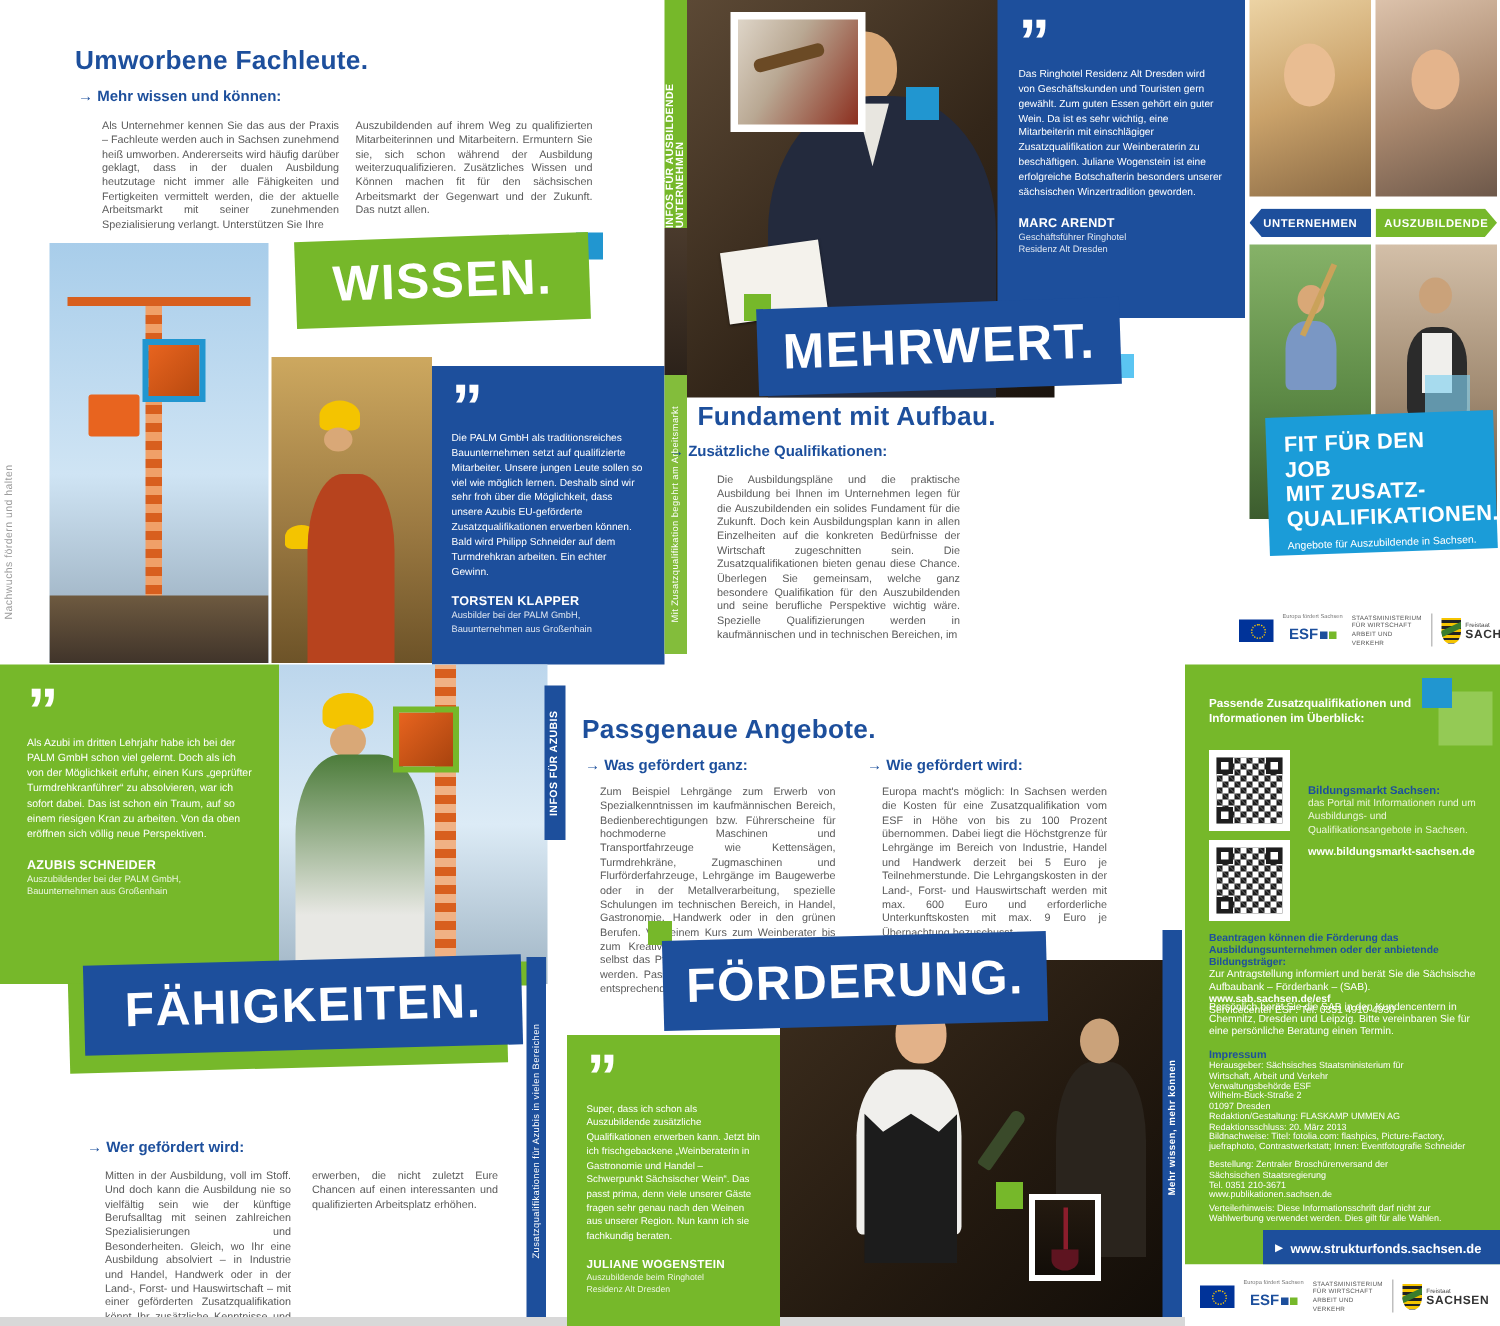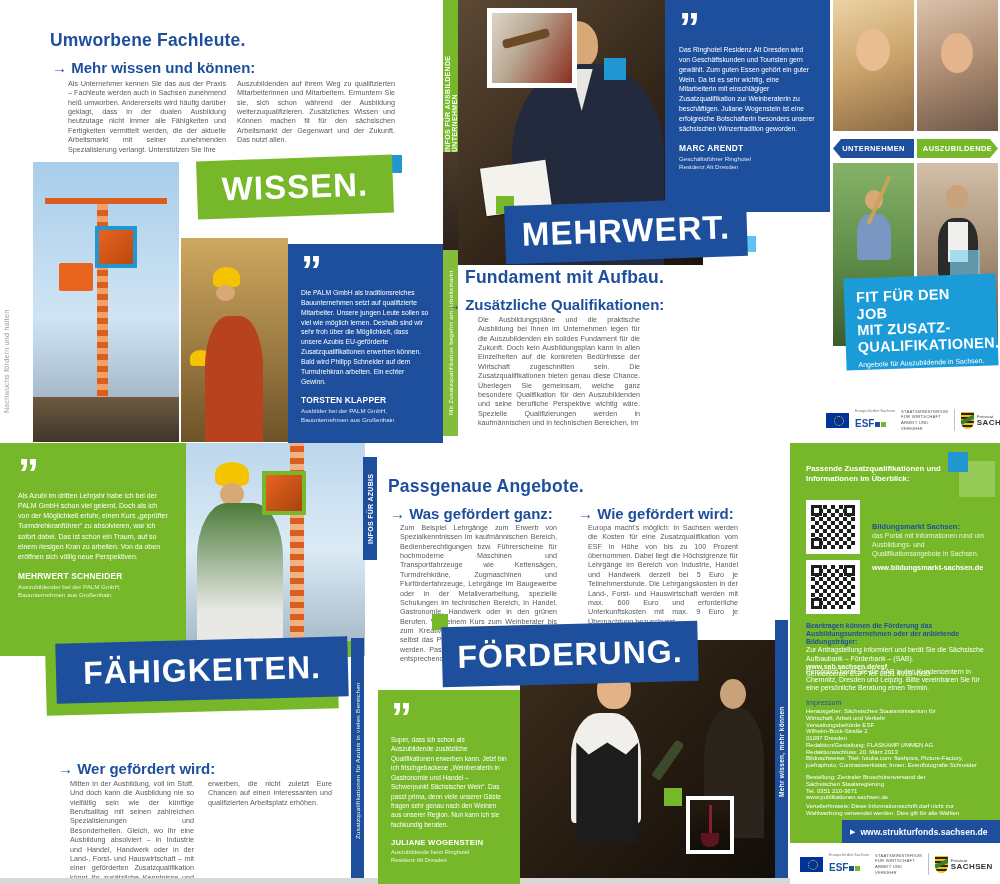--- a/index.html
+++ b/index.html
@@ -4,21 +4,21 @@
 <style>
   html,body{margin:0;padding:0;background:#fff;}
   #page{position:relative;width:1000px;height:884px;background:#fff;overflow:hidden;
         font-family:"Liberation Sans","DejaVu Sans",sans-serif;}
   .abs{position:absolute;}
   .pre{white-space:pre-line;}
   .jus{text-align:justify;}
   h1,h2,p{margin:0;padding:0;}
 
   .panel-title{font-size:17.5px;font-weight:bold;color:#1d4f9c;letter-spacing:.2px;}
-  .panel-sub{font-size:15px;font-weight:bold;color:#1d4f9c;}
+  .panel-sub{font-size:10px;font-weight:bold;color:#1d4f9c;}
   .bodycol{font-size:7.2px;line-height:1.3;color:#5a5a5a;}
 
   .banner{display:flex;align-items:center;justify-content:center;color:#fff;
           font-weight:bold;letter-spacing:1px;}
   .banner.blue{background:#1d4f9c;}
   .banner.green{background:#76b82a;}
 
   .quote-panel{color:#fff;overflow:hidden;box-sizing:border-box;}
   .quote-panel.blue{background:#1d4f9c;}
   .quote-panel.green{background:#76b82a;}
@@ -38,21 +38,21 @@
   .qrgrid{position:relative;width:100%;height:100%;
     background-image:linear-gradient(45deg,#1e1e1e 25%,transparent 25%,transparent 75%,#1e1e1e 75%),
                      linear-gradient(45deg,#1e1e1e 25%,transparent 25%,transparent 75%,#1e1e1e 75%);
     background-size:8px 8px;background-position:0 0,4px 4px;}
   .qf{position:absolute;width:11px;height:11px;border:3px solid #1e1e1e;background:#fff;box-sizing:border-box;}
 
   .logo-row{display:flex;align-items:center;gap:6px;}
   .euflag{width:23px;height:15px;background:#003399;position:relative;flex:none;}
   .euflag::after{content:"";position:absolute;left:50%;top:50%;width:8px;height:8px;margin:-4px 0 0 -4px;
                  border:1px dotted #ffcc00;border-radius:50%;}
-  .esfbox{flex:none;}
+  .esfbox{flex:none;text-align:center;}
   .esfcap{font-size:3.8px;color:#777;}
   .esftxt{font-size:10px;font-weight:bold;color:#1d4f9c;line-height:1;}
   .esfsq{display:inline-block;width:5px;height:5px;background:#76b82a;margin-left:1px;}
   .esfsq.b{background:#1d4f9c;}
   .ministry{font-size:4.2px;color:#555;line-height:1.35;letter-spacing:.2px;}
   .vdiv{width:1px;height:22px;background:#bfbfbf;flex:none;}
   .crest{width:13px;height:17px;flex:none;border-radius:0 0 45% 45%;
          background:repeating-linear-gradient(0deg,#f5c400 0 2px,#222 2px 4px);position:relative;overflow:hidden;}
   .crest::after{content:"";position:absolute;left:-3px;top:5px;width:22px;height:4px;background:#3a7d2c;transform:rotate(-25deg);}
   .sx-small{font-size:4.2px;color:#444;}
@@ -186,21 +186,21 @@
       <div>
         <div class="sx-small">Freistaat</div>
         <div class="sx-big">SACHSEN</div>
       </div>
     </div>
   </div>
 
   <div class="abs quote-panel green" style="left:0;top:443px;width:186px;height:213px;padding:16px 18px;">
     <div class="qmark">”</div>
     <p class="qtext" style="font-size:7px;">Als Azubi im dritten Lehrjahr habe ich bei der PALM GmbH schon viel gelernt. Doch als ich von der Möglichkeit erfuhr, einen Kurs „geprüfter Turmdrehkranführer“ zu absolvieren, war ich sofort dabei. Das ist schon ein Traum, auf so einem riesigen Kran zu arbeiten. Von da oben eröffnen sich völlig neue Perspektiven.</p>
-    <div class="qname">MEHRWERT SCHNEIDER</div>
+    <div class="qname">AZUBIS SCHNEIDER</div>
     <div class="qrole pre">Auszubildender bei der PALM GmbH,
 Bauunternehmen aus Großenhain</div>
   </div>
 
   <div class="abs photo" style="left:186px;top:443px;width:179px;height:213px;background:linear-gradient(180deg,#bcd6ec 0%,#dcebf6 50%,#9fb4c4 100%);">
     <div class="abs" style="left:58%;top:0;width:14px;height:100%;background:repeating-linear-gradient(0deg,#d85f1e 0 6px,#f0b184 6px 12px);"></div>
     <div class="abs" style="left:16%;top:9%;width:34px;height:24px;background:#f4c400;border-radius:50% 50% 25% 25%;"></div>
     <div class="abs" style="left:19%;top:19%;width:24px;height:22px;background:#d9a877;border-radius:50%;"></div>
     <div class="abs" style="left:6%;top:28%;width:48%;height:72%;background:linear-gradient(180deg,#4c7c3a,#e8e8e4 70%);border-radius:35% 35% 0 0;"></div>
   </div>
@@ -285,21 +285,21 @@
 
   <div class="abs" style="left:806px;top:622px;width:184px;">
     <div style="font-size:6.9px;font-weight:bold;color:#1d4f9c;line-height:1.18;">Beantragen können die Förderung das Ausbildungsunternehmen oder der anbietende Bildungsträger:</div>
     <div style="font-size:6.9px;color:#fff;line-height:1.18;">Zur Antragstellung informiert und berät Sie die Sächsische Aufbaubank – Förderbank – (SAB).</div>
     <div style="font-size:6.9px;font-weight:bold;color:#fff;">www.sab.sachsen.de/esf</div>
     <div style="font-size:6.9px;color:#fff;">Servicecenter ESF: Tel. 0351 4910-4930</div>
   </div>
 
   <div class="abs" style="left:806px;top:668px;width:184px;font-size:6.9px;color:#fff;line-height:1.18;">Persönlich berät Sie die SAB in den Kundencentern in Chemnitz, Dresden und Leipzig. Bitte vereinbaren Sie für eine persönliche Beratung einen Termin.</div>
 
-  <div class="abs" style="left:806px;top:698px;font-size:7.2px;font-weight:normal;color:#1d4f9c;">Impressum</div>
+  <div class="abs" style="left:806px;top:698px;font-size:7.2px;font-weight:bold;color:#1d4f9c;">Impressum</div>
   <div class="abs pre" style="left:806px;top:708px;width:188px;font-size:6px;color:#fff;line-height:1.13;">Herausgeber: Sächsisches Staatsministerium für
 Wirtschaft, Arbeit und Verkehr
 Verwaltungsbehörde ESF
 Wilhelm-Buck-Straße 2
 01097 Dresden
 Redaktion/Gestaltung: FLASKAMP UMMEN AG
 Redaktionsschluss: 20. März 2013
 Bildnachweise: Titel: fotolia.com: flashpics, Picture-Factory,
 juefraphoto, Contrastwerkstatt; Innen: Eventfotografie Schneider</div>
 

